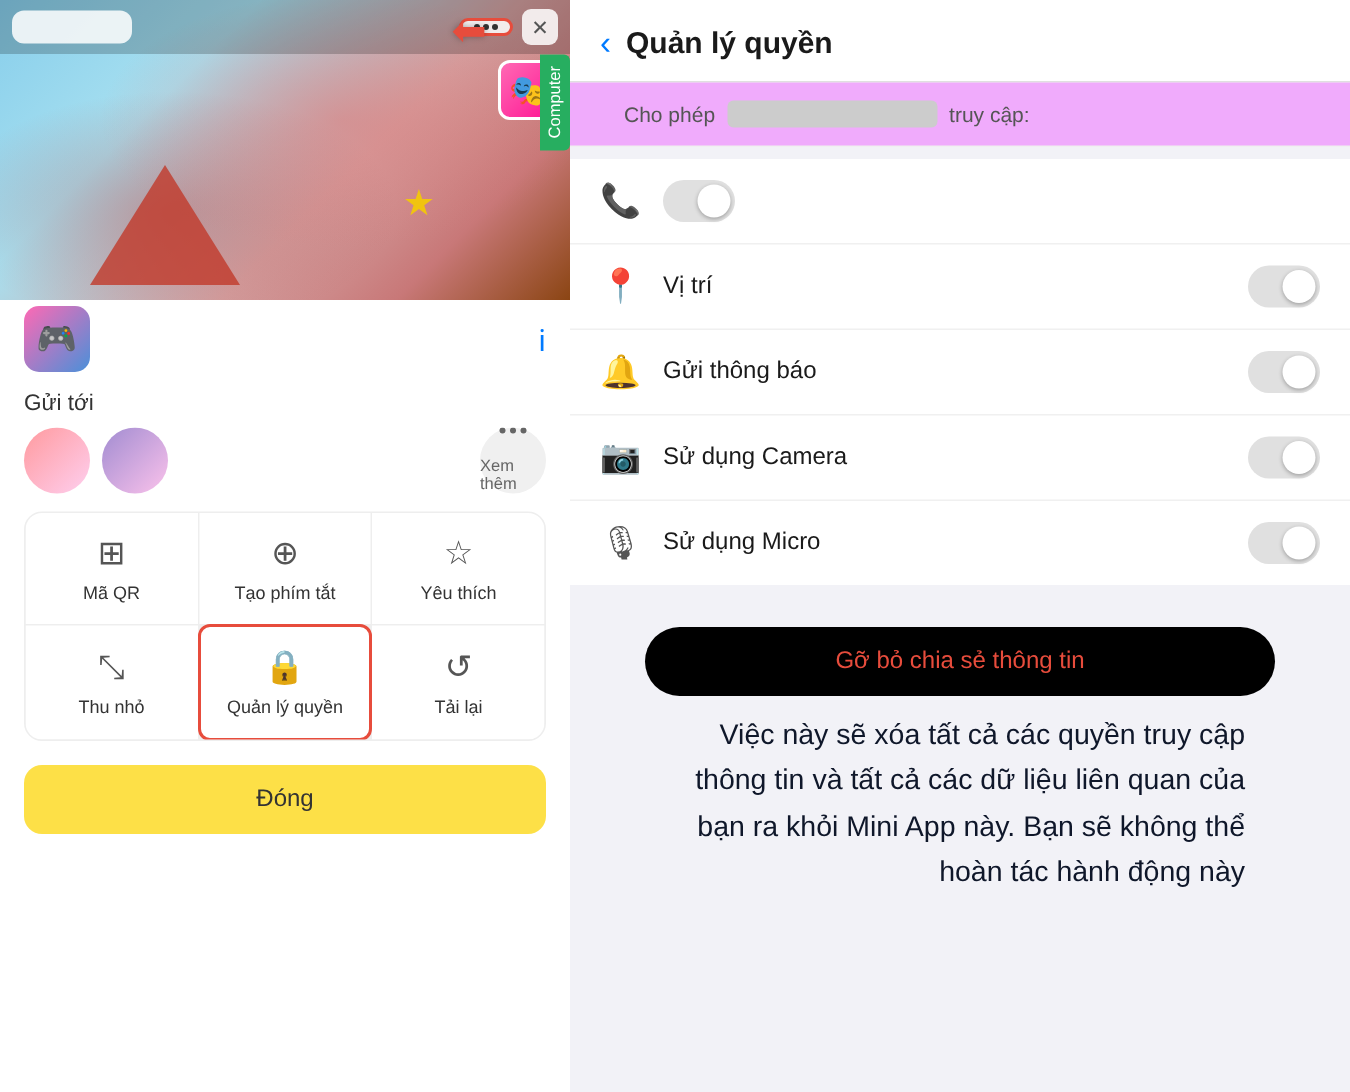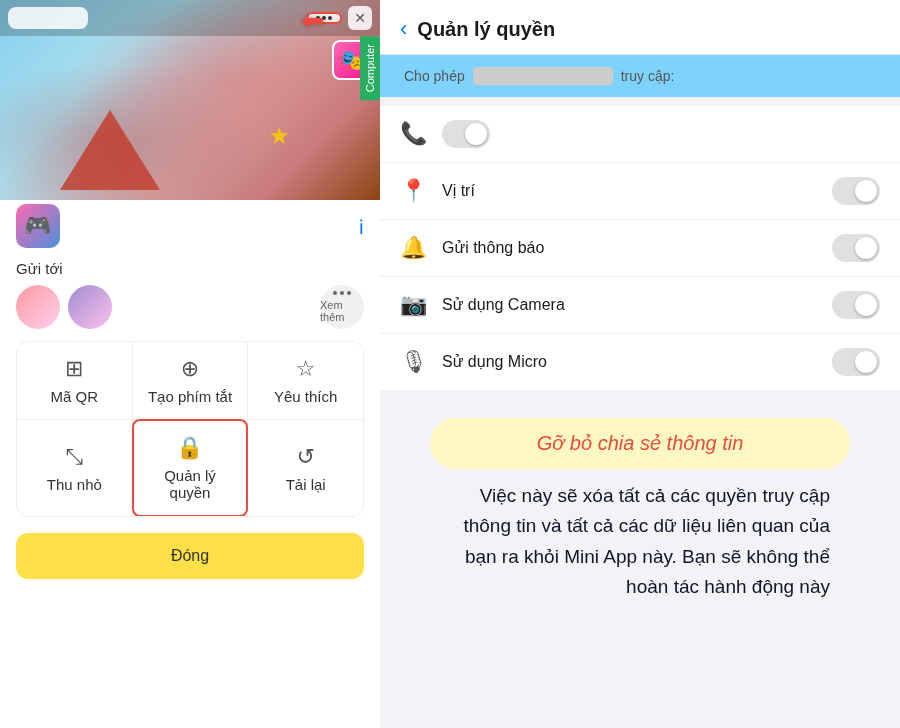--- a/index.html
+++ b/index.html
@@ -237,21 +237,21 @@
       background: linear-gradient(135deg, #a18cd1, #fbc2eb);
     }
 
     .more-btn {
       width: 44px;
       height: 44px;
       border-radius: 50%;
       background: #f0f0f0;
       display: flex;
       align-items: center;
-      justify-content: center;
+      justify-content: space-between;
       flex-direction: column;
       margin-left: auto;
       cursor: pointer;
     }
 
     .more-dots {
       display: flex;
       gap: 3px;
     }
 
@@ -319,21 +319,21 @@
       border-radius: 0;
       margin: -1px;
     }
 
     .action-icon {
       font-size: 22px;
       color: #555;
     }
 
     .action-label {
-      font-size: 15px;
+      font-size: 12px;
       color: #333;
       text-align: center;
     }
 
     
     .close-sheet-btn {
       margin: 0 16px 16px;
       background: #fde047;
       border: none;
       border-radius: 12px;
@@ -369,22 +369,22 @@
       cursor: pointer;
     }
 
     .right-title {
       font-size: 20px;
       font-weight: 700;
       color: #1a1a1a;
     }
 
     .permission-desc {
-      background: #7dd3fc;
-      padding: 12px 24px;
+      background: #f0abfc;
+      padding: 12px 36px;
       font-size: 14px;
       color: #555;
       border-bottom: 1px solid #f0f0f0;
       display: flex;
       align-items: center;
       gap: 4px;
     }
 
     .blurred-name {
       display: inline-block;
@@ -451,31 +451,30 @@
       background: #f2f2f7;
       padding: 20px 16px 16px;
       display: flex;
       flex-direction: column;
       align-items: center;
       gap: 12px;
       margin-top: 8px;
     }
 
     .remove-btn {
-      background: #fef9c3;
+      background: #000000;
       border: none;
       border-radius: 50px;
       padding: 14px 40px;
-      font-size: 20px;
+      font-size: 16px;
       color: #e74c3c;
       font-weight: 500;
       cursor: pointer;
       width: 100%;
       max-width: 420px;
-      font-style: italic;
     }
 
     .remove-desc {
       font-size: 19px;
       color: #0f172a;
       text-align: right;
       line-height: 1.6;
       max-width: 380px;
     }
   </style>

